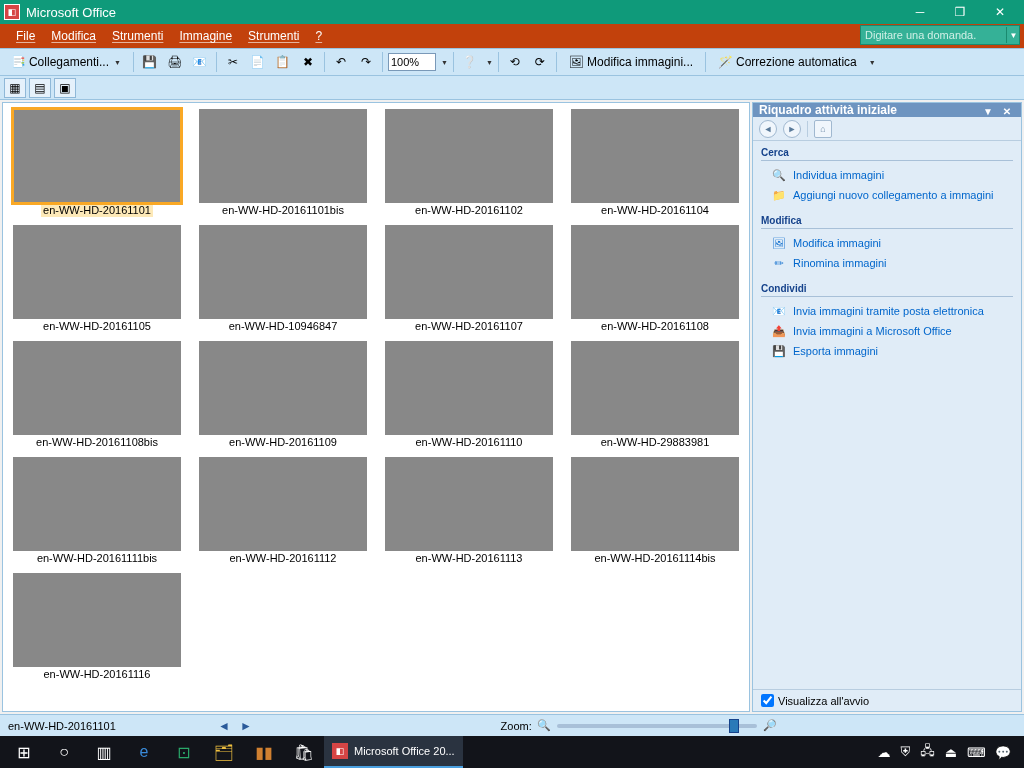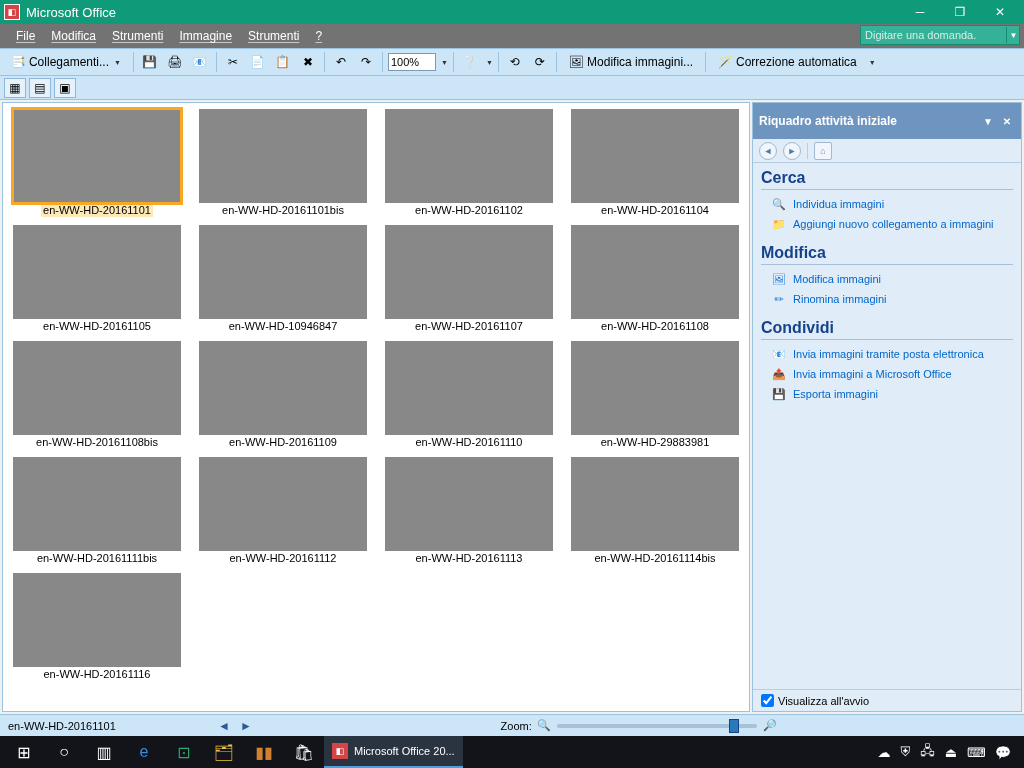--- a/index.html
+++ b/index.html
@@ -1,21 +1,21 @@
 <!DOCTYPE html>
 <html><head>
 <meta charset="utf-8">
 <style>
 * { box-sizing: border-box; margin: 0; padding: 0; }
 body { font-family: "Segoe UI", Tahoma, sans-serif; font-size: 12px; overflow: hidden; background: #f0f0f0; width: 1024px; height: 768px; }
 .titlebar { background: #0f9a7a; height: 24px; display: flex; align-items: center; padding: 0 4px; color: #fff; }
 .titlebar .app-icon { width: 16px; height: 16px; background: #d64545; border: 1px solid #fff; margin-right: 6px; display: inline-flex; align-items: center; justify-content: center; font-size: 9px; }
 .titlebar .title { flex: 1; font-size: 13px; }
 .titlebar .winbtn { width: 40px; height: 24px; display: inline-flex; align-items: center; justify-content: center; color: #fff; cursor: pointer; }
-.menubar { background: #737373; height: 24px; display: flex; align-items: center; padding: 0 8px; color: #fff; position: relative; }
+.menubar { background: #c2410c; height: 24px; display: flex; align-items: center; padding: 0 8px; color: #fff; position: relative; }
 .menubar .menu-item { padding: 2px 8px; cursor: pointer; }
 .menubar .menu-item span { text-decoration: underline; text-decoration-color: rgba(255,255,255,.6); text-underline-offset: 2px; }
 .menubar .help-box { position: absolute; right: 4px; top: 1px; }
 .menubar .help-box input { width: 160px; height: 20px; background: #35b197; border: 1px solid #1a8a6f; color: #fff; padding: 0 4px; font-size: 11px; }
 .menubar .help-box input::placeholder { color: #d0f0e6; }
 .menubar .help-dd { position: absolute; right: 0; top: 2px; width: 14px; height: 16px; border-left: 1px solid #1a8a6f; display: inline-flex; align-items: center; justify-content: center; color: #fff; font-size: 8px; }
 .toolbar { background: #cde6f7; border-top: 1px solid #9ac3e0; border-bottom: 1px solid #9ac3e0; height: 28px; display: flex; align-items: center; padding: 0 4px; gap: 3px; }
 .toolbar .tbtn { width: 22px; height: 22px; display: inline-flex; align-items: center; justify-content: center; border: 1px solid transparent; border-radius: 2px; cursor: pointer; }
 .toolbar .tbtn-wide { width: auto; padding: 0 6px; gap: 3px; height: 22px; display: inline-flex; align-items: center; border: 1px solid transparent; border-radius: 2px; cursor: pointer; }
 .toolbar .sep { width: 1px; height: 20px; background: #9ac3e0; margin: 0 2px; }
@@ -25,28 +25,28 @@
 .toolbar2 .viewbtn { width: 22px; height: 20px; border: 1px solid #8fb8d8; background: #e5f1fb; display: inline-flex; align-items: center; justify-content: center; cursor: pointer; }
 .content { display: flex; height: calc(768px - 24px - 24px - 28px - 24px - 22px - 32px); }
 .gallery-wrap { flex: 1; background: #fff; border: 1px solid #9ac3e0; margin: 2px; overflow-y: auto; padding: 4px; position: relative; }
 .gallery { display: grid; grid-template-columns: repeat(4, 1fr); gap: 4px 6px; }
 .thumb { text-align: center; padding: 2px; }
 .thumb.selected .img { outline: 3px solid #f9a825; outline-offset: -1px; }
 .thumb.selected .cap { background: #fde9b8; }
 .thumb .img { width: 168px; height: 94px; background: #888; display: block; margin: 0 auto; }
 .thumb .cap { font-size: 11px; padding: 1px 2px; display: inline-block; }
 .taskpane { width: 270px; background: #e0ecf7; border: 1px solid #9ac3e0; margin: 2px 2px 2px 0; display: flex; flex-direction: column; }
-.tp-header { background: #6e94c0; color: #fff; height: 36px; display: flex; align-items: center; padding: 0 6px; font-weight: bold; font-size: 12px; }
+.tp-header { background: #6e94c0; color: #fff; height: 14px; display: flex; align-items: flex-start; padding: 0 6px; font-weight: bold; font-size: 12px; }
 .tp-header .tp-title { flex: 1; }
 .tp-header .tp-btn { width: 16px; height: 16px; display: inline-flex; align-items: center; justify-content: center; cursor: pointer; margin-left: 3px; font-size: 10px; }
 .tp-nav { height: 24px; display: flex; align-items: center; padding: 0 6px; gap: 6px; border-bottom: 1px solid #b8cde0; }
 .tp-nav .navbtn { width: 18px; height: 18px; border: 1px solid #a0b8d0; border-radius: 50%; display: inline-flex; align-items: center; justify-content: center; background: #f0f6fc; cursor: pointer; font-size: 9px; color: #5a7a9a; }
 .tp-body { flex: 1; padding: 6px 8px; overflow-y: auto; }
 .tp-section { margin-bottom: 10px; }
-.tp-section-title { font-weight: bold; color: #15428b; font-size: 16px; border-bottom: 1px solid #a8c0d8; padding-bottom: 2px; margin-bottom: 4px; }
+.tp-section-title { font-weight: bold; color: #15428b; font-size: 10px; border-bottom: 1px solid #a8c0d8; padding-bottom: 2px; margin-bottom: 4px; }
 .tp-link { display: flex; align-items: center; gap: 6px; padding: 2px 0 2px 10px; color: #0066cc; cursor: pointer; font-size: 11px; }
 .tp-link .ico { width: 16px; height: 16px; display: inline-flex; align-items: center; justify-content: center; font-size: 11px; }
 .tp-footer { border-top: 1px solid #b8cde0; padding: 4px 8px; display: flex; align-items: center; gap: 4px; font-size: 11px; }
 .statusbar { height: 22px; background: #cde6f7; border-top: 1px solid #9ac3e0; display: flex; align-items: center; padding: 0 8px; gap: 10px; font-size: 11px; }
 .statusbar .status-name { flex: 0 0 200px; }
 .statusbar .nav-arrows { display: flex; gap: 10px; }
 .statusbar .nav-arrows span { cursor: pointer; color: #2a5a9a; font-size: 12px; }
 .statusbar .zoom-area { display: flex; align-items: center; gap: 6px; flex: 1; justify-content: center; }
 .statusbar .slider { position: relative; width: 200px; height: 4px; background: #a8c0d8; border-radius: 2px; }
 .statusbar .slider .knob { position: absolute; right: 18px; top: -5px; width: 10px; height: 14px; background: #2a7ab8; border: 1px solid #15428b; }

